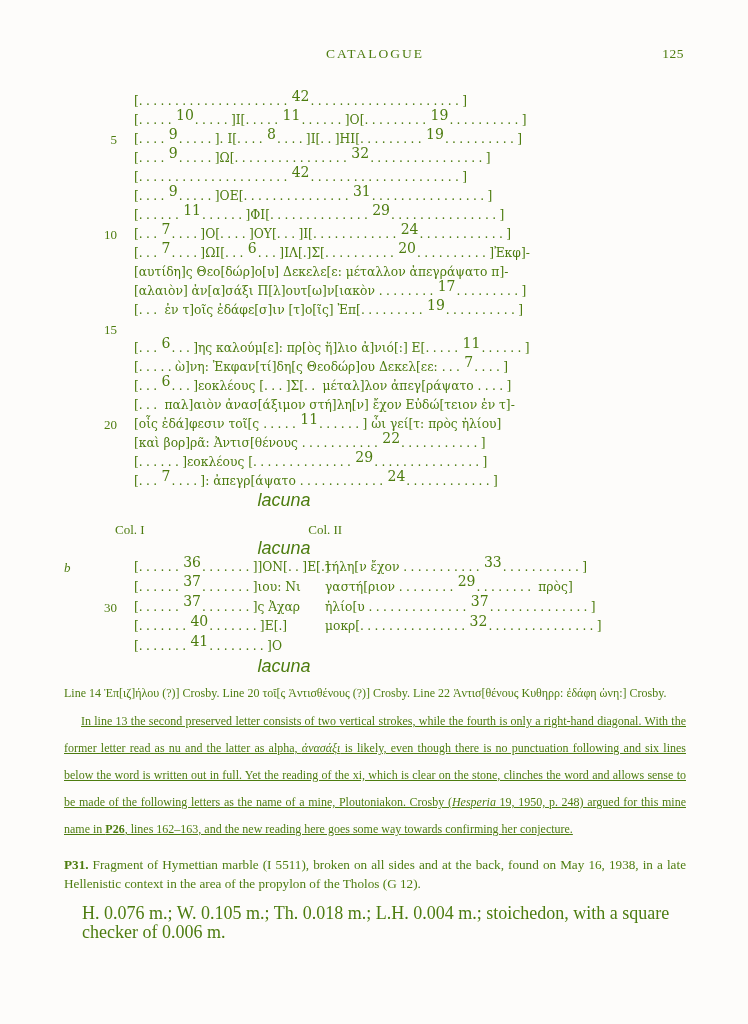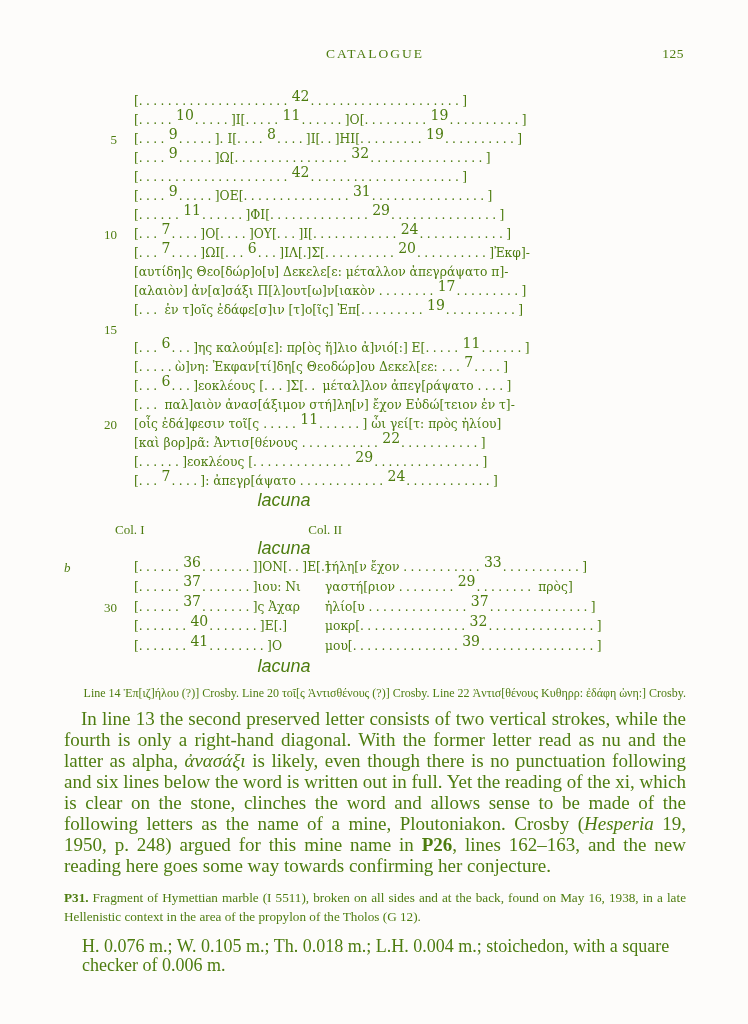--- a/index.html
+++ b/index.html
@@ -32,22 +32,22 @@
   .cols-header .ch1 { display:inline-block; margin-left:51px; width:190px; }
   .cols-header .ch2 { display:inline-block; }
   .c-row { line-height:19.8px; }
   .c-marker { width:20px; flex:none; font-style:italic; font-family:"Liberation Serif",serif; font-size:13px; }
   .c-row .lineno { width:50px; flex:none; text-align:right; padding-right:17px;
     font-family:"Liberation Serif",serif; font-size:13px; }
   .c-col1 { width:191px; flex:none; }
   .c-col2 { flex:1; }
 
   
-  .apparatus { margin-top:9px; text-align:right; font-size:12px; line-height:17px; white-space:nowrap; }
-  .commentary { margin-top:6px; font-size:19px; line-height:21px; text-align:justify; text-indent:17px; }
+  .apparatus { margin-top:9px; text-align:left; font-size:12px; line-height:17px; white-space:nowrap; }
+  .commentary { margin-top:6px; font-size:12px; line-height:27px; text-align:justify; text-indent:17px;text-decoration:underline; }
   .p31-lead { margin-top:12px; font-size:13.2px; line-height:19.4px; text-align:justify; }
   .p31-meta { margin-top:10px; padding-left:18px; font-size:18px; line-height:19.4px; }
 </style>
 </head>
 <body>
 
 <div class="page">
 
   <div class="pg-header">
     <span>CATALOGUE</span>
@@ -172,21 +172,20 @@
       <div class="c-row">
         <span class="c-marker"></span>
         <span class="lineno"></span>
         <span class="c-col1">[<span class="dots">.......</span><sup class="n">40</sup><span class="dots">.......</span>]Ε[.]</span>
         <span class="c-col2">μοκρ[<span class="dots">...............</span><sup class="n">32</sup><span class="dots">...............</span>]</span>
       </div>
       <div class="c-row">
         <span class="c-marker"></span>
         <span class="lineno"></span>
         <span class="c-col1">[<span class="dots">.......</span><sup class="n">41</sup><span class="dots">........</span>]Ο</span>
-        <span class="c-col2">μου[<span class="dots">...............</span><sup class="n">39</sup><span class="dots">................</span>]</span>
       </div>
     </div>
 
   <div class="lacuna">lacuna</div>
 
   <div class="apparatus">Line 14 Ἐπ[ιζ]ήλου (?)] Crosby. Line 20 τοῖ[ς Ἀντισθένους (?)] Crosby. Line 22 Ἀντισ[θένους Κυθηρρ: ἐδάφη ὠνη:] Crosby.</div>
 
   <p class="commentary">In line 13 the second preserved letter consists of two vertical strokes, while the fourth is only a right-hand diagonal. With the former letter read as nu and the latter as alpha, <i>ἀνασάξι</i> is likely, even though there is no punctuation following and six lines below the word is written out in full. Yet the reading of the xi, which is clear on the stone, clinches the word and allows sense to be made of the following letters as the name of a mine, Ploutoniakon. Crosby (<i>Hesperia</i> 19, 1950, p. 248) argued for this mine name in <b>P26</b>, lines 162–163, and the new reading here goes some way towards confirming her conjecture.</p>
 
   <p class="p31-lead"><b>P31.</b> Fragment of Hymettian marble (I 5511), broken on all sides and at the back, found on May 16, 1938, in a late Hellenistic context in the area of the propylon of the Tholos (G 12).</p>

